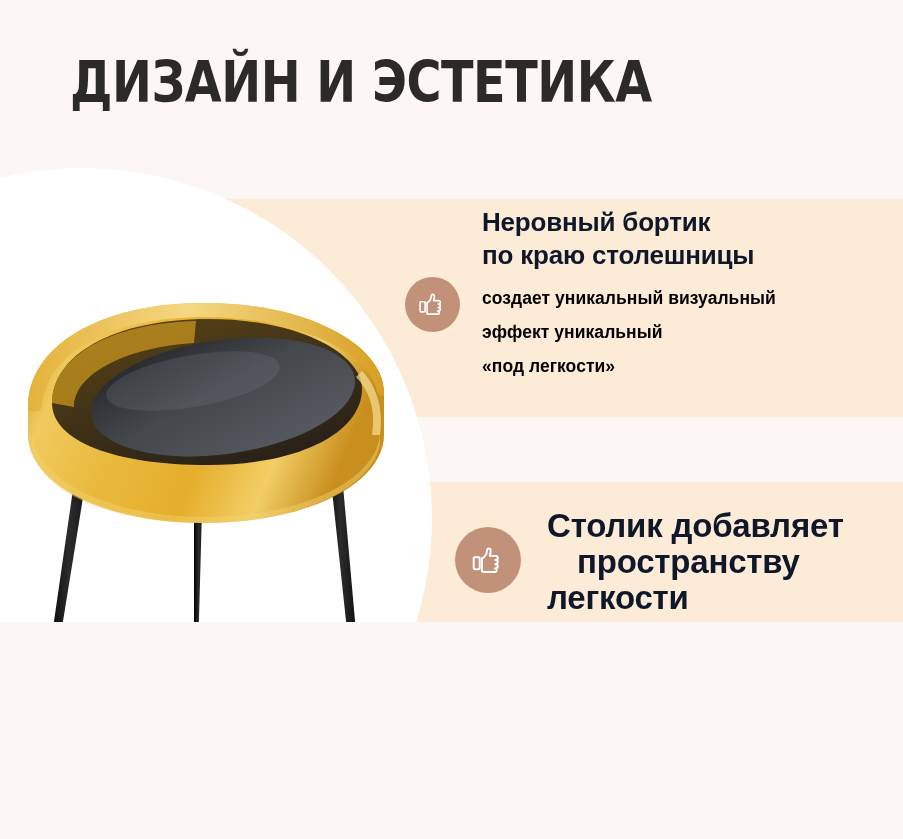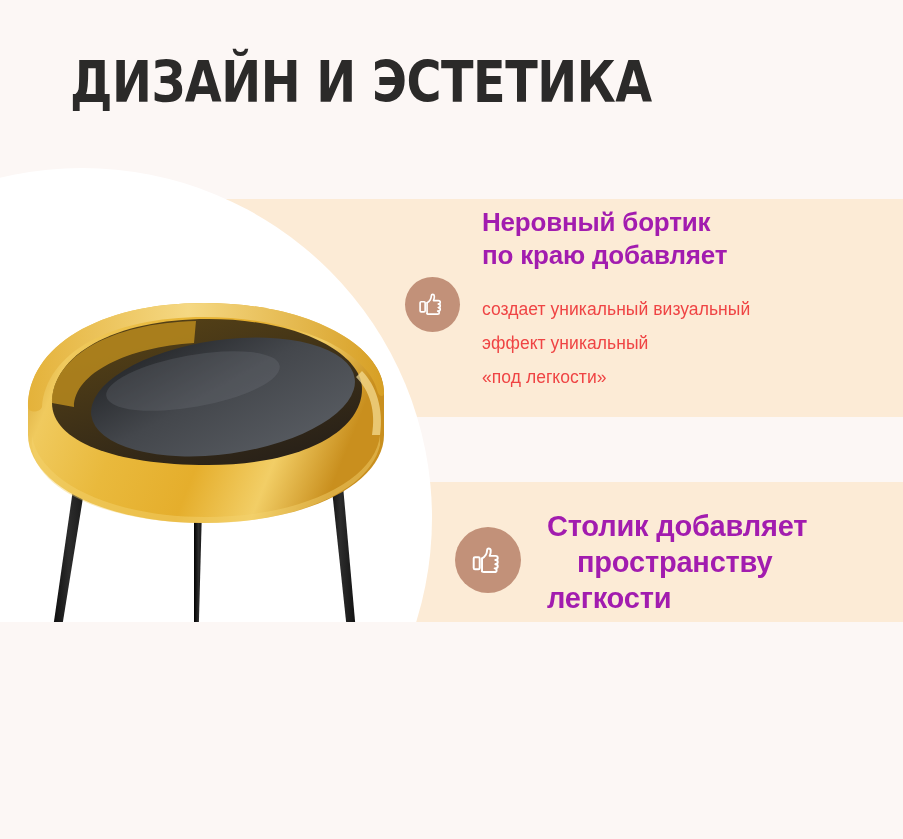--- a/index.html
+++ b/index.html
@@ -64,27 +64,27 @@
     display:flex;align-items:center;justify-content:center;
   }
   .badge-1{width:55px;height:55px;margin-top:71px;}
   .badge-2{width:66px;height:66px;margin-top:19px;}
   .badge svg{display:block;}
 
   .textcol{padding-left:22px;}
   .row-2 .textcol{padding-left:26px;}
 
   .head{
-    font-size:26px;line-height:33px;font-weight:700;color:#a21caf;
+    font-size:26px;line-height:33px;font-weight:700;color:#0f172a;
     letter-spacing:-0.2px;
   }
-  .row-2 .head{font-size:29px;line-height:36px;}
+  .row-2 .head{font-size:33px;line-height:36px;}
   .sub{
-    margin-top:20px;
-    font-size:17.5px;line-height:34px;color:#ef4444;font-weight:400;
+    margin-top:9px;
+    font-size:17.5px;line-height:34px;color:#000000;font-weight:700;
     letter-spacing:0.05px;
   }
   .sub span{display:block;}
 </style>
 </head>
 <body>
 
 <div id="stage">
 
   <div class="header">
@@ -191,21 +191,21 @@
           <path d="M22.1 15.6c1.1 0 1.9.8 1.9 1.8 0 1-.8 1.8-1.9 1.8"></path>
           <path d="M22.1 19.2c1.1 0 1.9.8 1.9 1.8 0 1-.8 1.8-1.9 1.8"></path>
           <path d="M21.3 22.8c1 0 1.7.7 1.7 1.6 0 .9-.7 1.6-1.7 1.6H12c-.6 0-1.1-.2-1.6-.5"></path>
           <path d="M10.4 14.2v11.1"></path>
         </svg>
       </span>
     </div>
     <div class="textcol">
       <div class="head">
         <span style="display: block;">Неровный бортик</span>
-        <span style="display: block;">по краю добавляет</span>
+        <span style="display: block;">по краю столешницы</span>
       </div>
       <div class="sub">
         <span>создает уникальный визуальный</span>
         <span>эффект уникальный</span>
         <span>«под легкости»</span>
       </div>
     </div>
   </div>
 
   <div class="row row-2">

